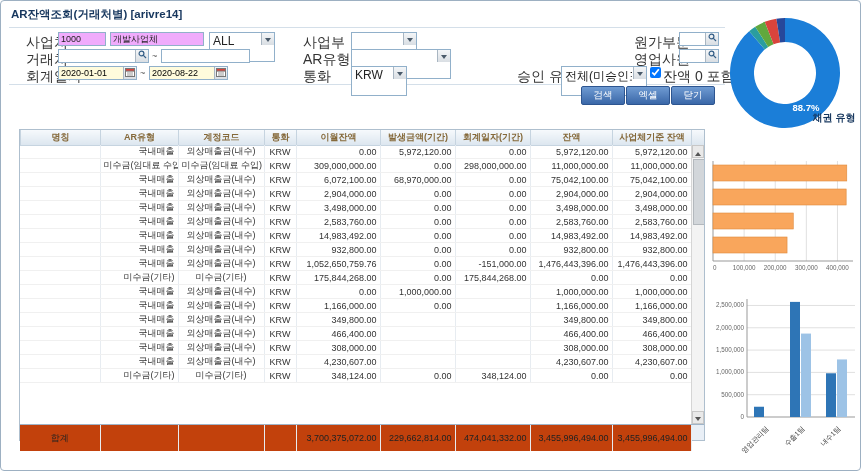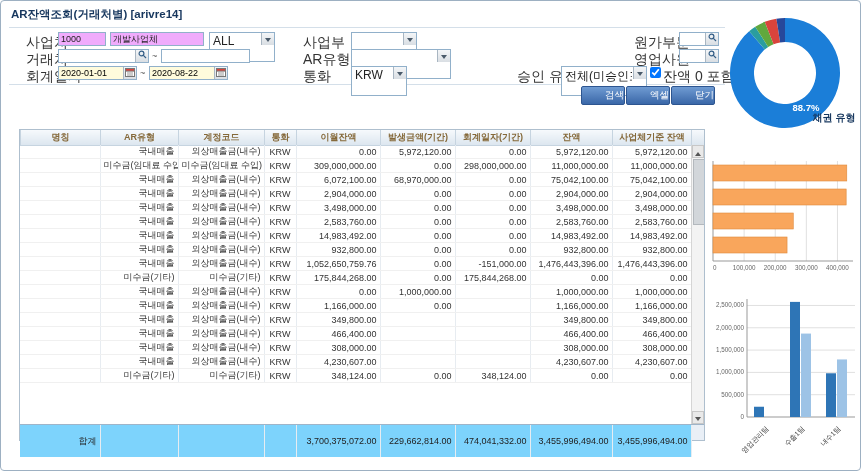--- a/index.html
+++ b/index.html
@@ -21,35 +21,35 @@
   .wrap.datew input{background:#fffbdc;}
   .sidebtn{position:absolute;right:0;top:0;width:12px;height:12px;background:linear-gradient(#f4f6f8,#d9dee3);border-left:1px solid #a9b6c2;text-align:center;line-height:10px;cursor:pointer;}
   .combo{position:absolute;height:30px;box-sizing:border-box;background:#fff;border:1px solid #91b0ca;font-size:12px;}
   .combo .ct{position:absolute;left:3px;top:1px;right:14px;overflow:hidden;white-space:nowrap;color:#222;}
   .combo .cbtn{position:absolute;right:0;top:0;width:12px;height:12px;background:linear-gradient(#f4f6f8,#d9dee3);border-left:1px solid #a9b6c2;}
   .combo .cbtn::after{content:"";position:absolute;left:3px;top:5px;border:3px solid transparent;border-top:4px solid #4a5a6a;}
   .cb{position:absolute;width:11px;height:11px;margin:0;}
 
   
   .actionbar{position:absolute;left:8px;top:84px;width:716px;height:20px;}
-  .btn{position:absolute;top:1px;width:42px;height:17px;background:linear-gradient(#6f9bd2,#3a67a8);border:1px solid #2d5590;border-radius:2px;color:#fff;font-size:9.5px;text-align:right;line-height:15px;cursor:pointer;}
+  .btn{position:absolute;top:1px;width:42px;height:17px;background:linear-gradient(#6f9bd2,#3a67a8);border:1px solid #2d5590;border-radius:2px;color:#fff;font-size:9.5px;text-align:center;line-height:15px;cursor:pointer;}
 
   
   .sortbar{position:absolute;left:8px;top:106px;width:716px;height:18px;background:#eef3f8;border-top:1px solid #d4dfe9;border-bottom:1px solid #d4dfe9;}
 
   
   .grid{position:absolute;left:18px;top:128px;width:684px;border:1px solid #aebfce;background:#fff;box-sizing:content-box;}
   .gt{border-collapse:collapse;table-layout:fixed;width:671px;font-size:9px;}
   .gt th{height:15px;background:linear-gradient(#f6f9fc,#dce6ef);border:1px solid #c6d4e0;border-top:none;font-weight:bold;color:#85693a;font-size:9px;padding:0 2px;overflow:hidden;white-space:nowrap;}
   .gt td{height:13px;border-right:1px solid #e7ecf1;border-bottom:1px solid #f0f0f0;padding:0 3px;white-space:nowrap;overflow:hidden;color:#333;}
-  .a-l{text-align:right}.a-c{text-align:center}.a-r{text-align:right}
+  .a-l{text-align:center}.a-c{text-align:center}.a-r{text-align:right}
   .grid-head{position:relative;height:15px;background:linear-gradient(#f6f9fc,#dce6ef);}
   .grid-body{position:relative;height:279px;overflow:hidden;}
   .grid-foot{position:relative;height:15px;background:#e9eff6;border-top:1px solid #9fb4c8;}
-  .grid-foot td{background:#7dd3fc;border-bottom:none;color:#222;height:32px;margin-top:24px;}
+  .grid-foot td{background:#c2410c;border-bottom:none;color:#222;height:26px;margin-top:24px;}
   .scrollbar{position:absolute;right:0;top:0;width:13px;height:279px;background:#f3f3f3;border-left:1px solid #d5d5d5;box-sizing:border-box;}
   .sb-btn{position:absolute;left:0;width:12px;height:13px;background:#e9e9e9;border:1px solid #c7c7c7;box-sizing:border-box;}
   .sb-up{top:0;}
   .sb-down{bottom:0;}
   .sb-up::after{content:"";position:absolute;left:2px;top:3px;border:3px solid transparent;border-bottom:4px solid #555;}
   .sb-down::after{content:"";position:absolute;left:2px;top:5px;border:3px solid transparent;border-top:4px solid #555;}
   .sb-thumb{position:absolute;left:1px;top:14px;width:10px;height:64px;background:#d2d6da;border:1px solid #b3b8bd;}
 
   
   .statusbar{position:absolute;left:8px;top:444px;width:716px;height:16px;font-size:9.5px;}

